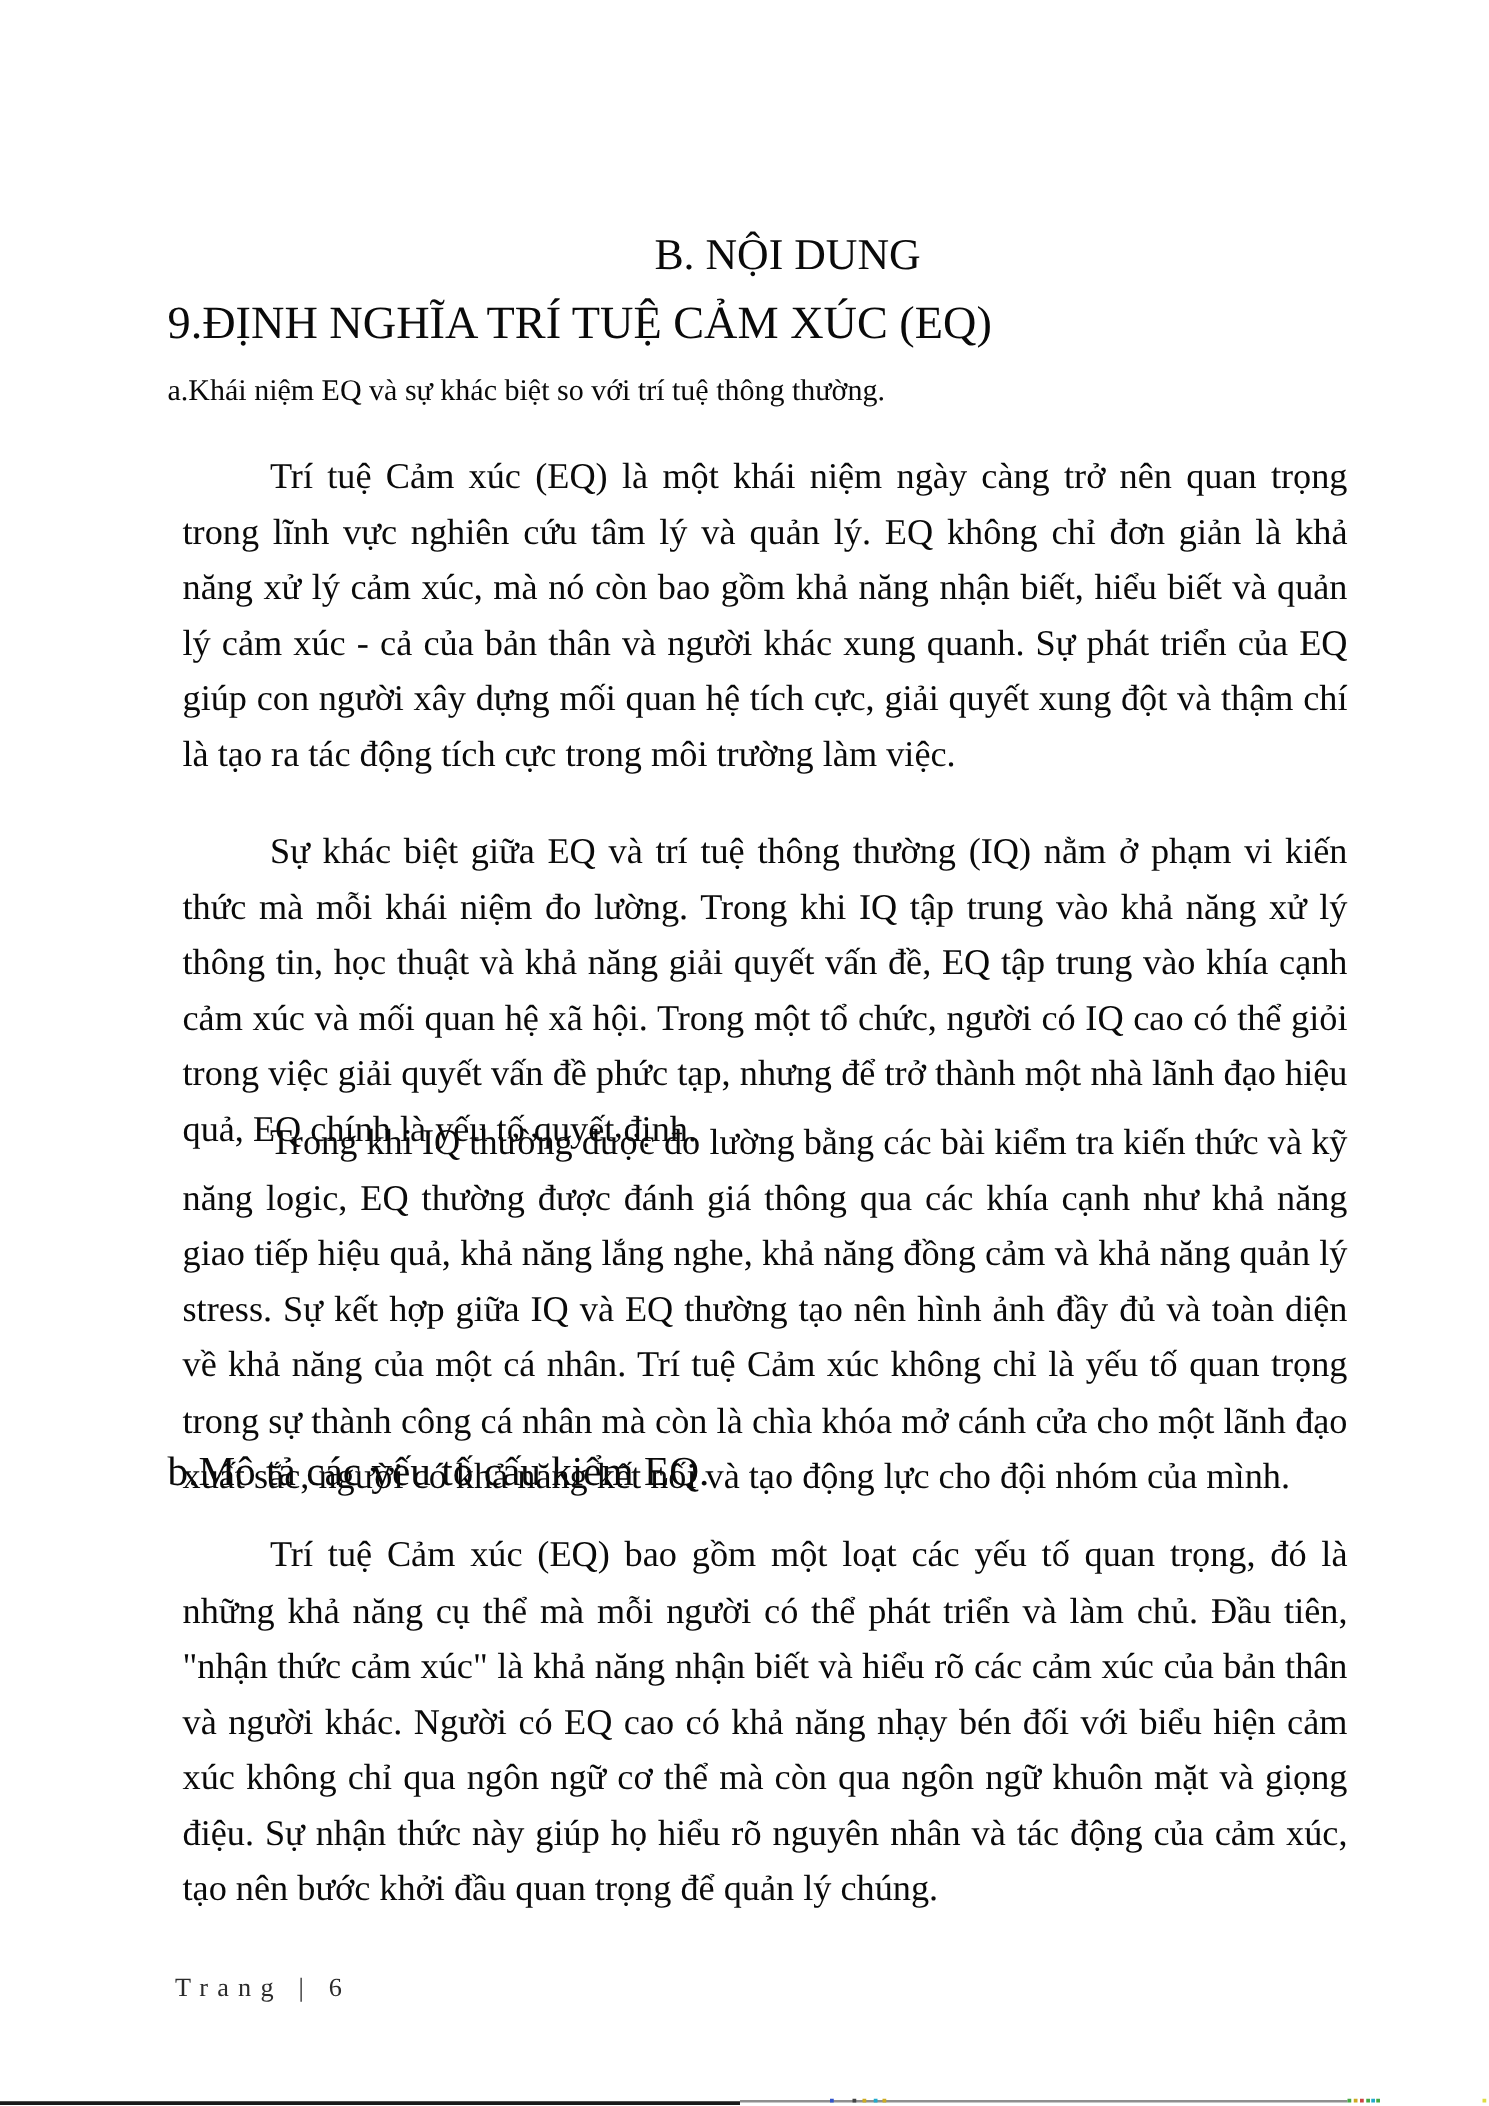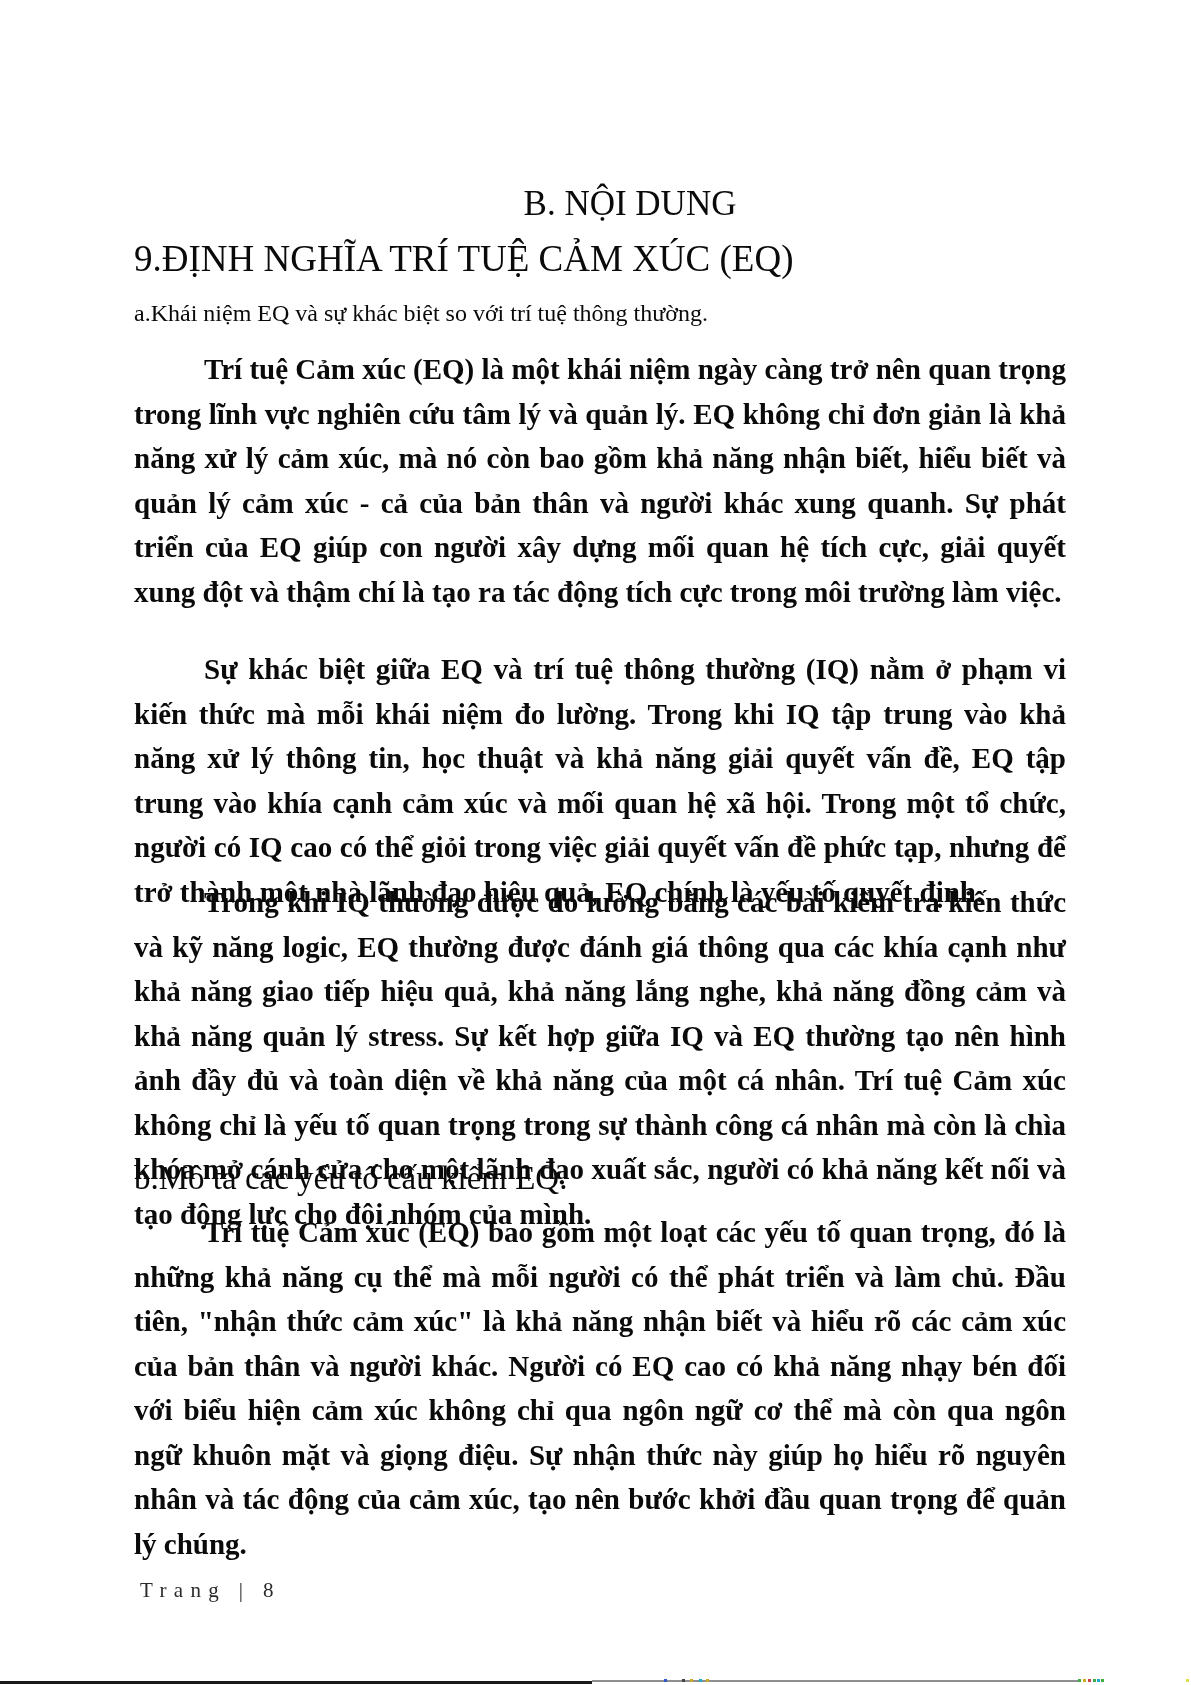--- a/index.html
+++ b/index.html
@@ -41,28 +41,27 @@
     white-space: nowrap;
   }
   .h2b {
     top: 1158px;
     left: 134px;
     font-size: 33px;
     line-height: 40px;
     white-space: nowrap;
   }
   p.bodytext {
-    margin: 0;
+    margin: 12px;
     left: 134px;
     width: 932px;
     font-size: 29px;
     line-height: 44.5px;
     text-align: justify;
     text-indent: 70px;
-    font-weight: bold;
   }
   .p1 { top: 347px; }
   .p2 { top: 647px; }
   .p3 { top: 880px; }
   .p4 { top: 1210px; }
 
   .page-footer {
     top: 1578px;
     left: 140px;
     font-size: 21px;
@@ -104,21 +103,21 @@
 <p class="abs bodytext p1">Trí tuệ Cảm xúc (EQ) là một khái niệm ngày càng trở nên quan trọng trong lĩnh vực nghiên cứu tâm lý và quản lý. EQ không chỉ đơn giản là khả năng xử lý cảm xúc, mà nó còn bao gồm khả năng nhận biết, hiểu biết và quản lý cảm xúc - cả của bản thân và người khác xung quanh. Sự phát triển của EQ giúp con người xây dựng mối quan hệ tích cực, giải quyết xung đột và thậm chí là tạo ra tác động tích cực trong môi trường làm việc.</p>
 
 <p class="abs bodytext p2">Sự khác biệt giữa EQ và trí tuệ thông thường (IQ) nằm ở phạm vi kiến thức mà mỗi khái niệm đo lường. Trong khi IQ tập trung vào khả năng xử lý thông tin, học thuật và khả năng giải quyết vấn đề, EQ tập trung vào khía cạnh cảm xúc và mối quan hệ xã hội. Trong một tổ chức, người có IQ cao có thể giỏi trong việc giải quyết vấn đề phức tạp, nhưng để trở thành một nhà lãnh đạo hiệu quả, EQ chính là yếu tố quyết định.</p>
 
 <p class="abs bodytext p3">Trong khi IQ thường được đo lường bằng các bài kiểm tra kiến thức và kỹ năng logic, EQ thường được đánh giá thông qua các khía cạnh như khả năng giao tiếp hiệu quả, khả năng lắng nghe, khả năng đồng cảm và khả năng quản lý stress. Sự kết hợp giữa IQ và EQ thường tạo nên hình ảnh đầy đủ và toàn diện về khả năng của một cá nhân. Trí tuệ Cảm xúc không chỉ là yếu tố quan trọng trong sự thành công cá nhân mà còn là chìa khóa mở cánh cửa cho một lãnh đạo xuất sắc, người có khả năng kết nối và tạo động lực cho đội nhóm của mình.</p>
 
 <div class="abs h2b">b.Mô tả các yếu tố cấu kiểm EQ.</div>
 
 <p class="abs bodytext p4">Trí tuệ Cảm xúc (EQ) bao gồm một loạt các yếu tố quan trọng, đó là những khả năng cụ thể mà mỗi người có thể phát triển và làm chủ. Đầu tiên, "nhận thức cảm xúc" là khả năng nhận biết và hiểu rõ các cảm xúc của bản thân và người khác. Người có EQ cao có khả năng nhạy bén đối với biểu hiện cảm xúc không chỉ qua ngôn ngữ cơ thể mà còn qua ngôn ngữ khuôn mặt và giọng điệu. Sự nhận thức này giúp họ hiểu rõ nguyên nhân và tác động của cảm xúc, tạo nên bước khởi đầu quan trọng để quản lý chúng.</p>
 
-<div class="abs page-footer">Trang | 8</div>
+<div class="abs page-footer">Trang | 6</div>
 
 <div class="abs strip-line-dark" style="background: rgb(26, 26, 26);"></div>
 
 <div class="abs strip-line-gray" style="background: rgb(143, 143, 143);"></div>
 
 <div id="specks">
     <div class="speck" style="left: 664px; background: rgb(51, 85, 204);"></div>
     <div class="speck" style="left: 682px; background: rgb(68, 68, 68);"></div>
     <div class="speck" style="left: 690px; background: rgb(204, 170, 34);"></div>
     <div class="speck" style="left: 699px; background: rgb(34, 170, 204);"></div>

